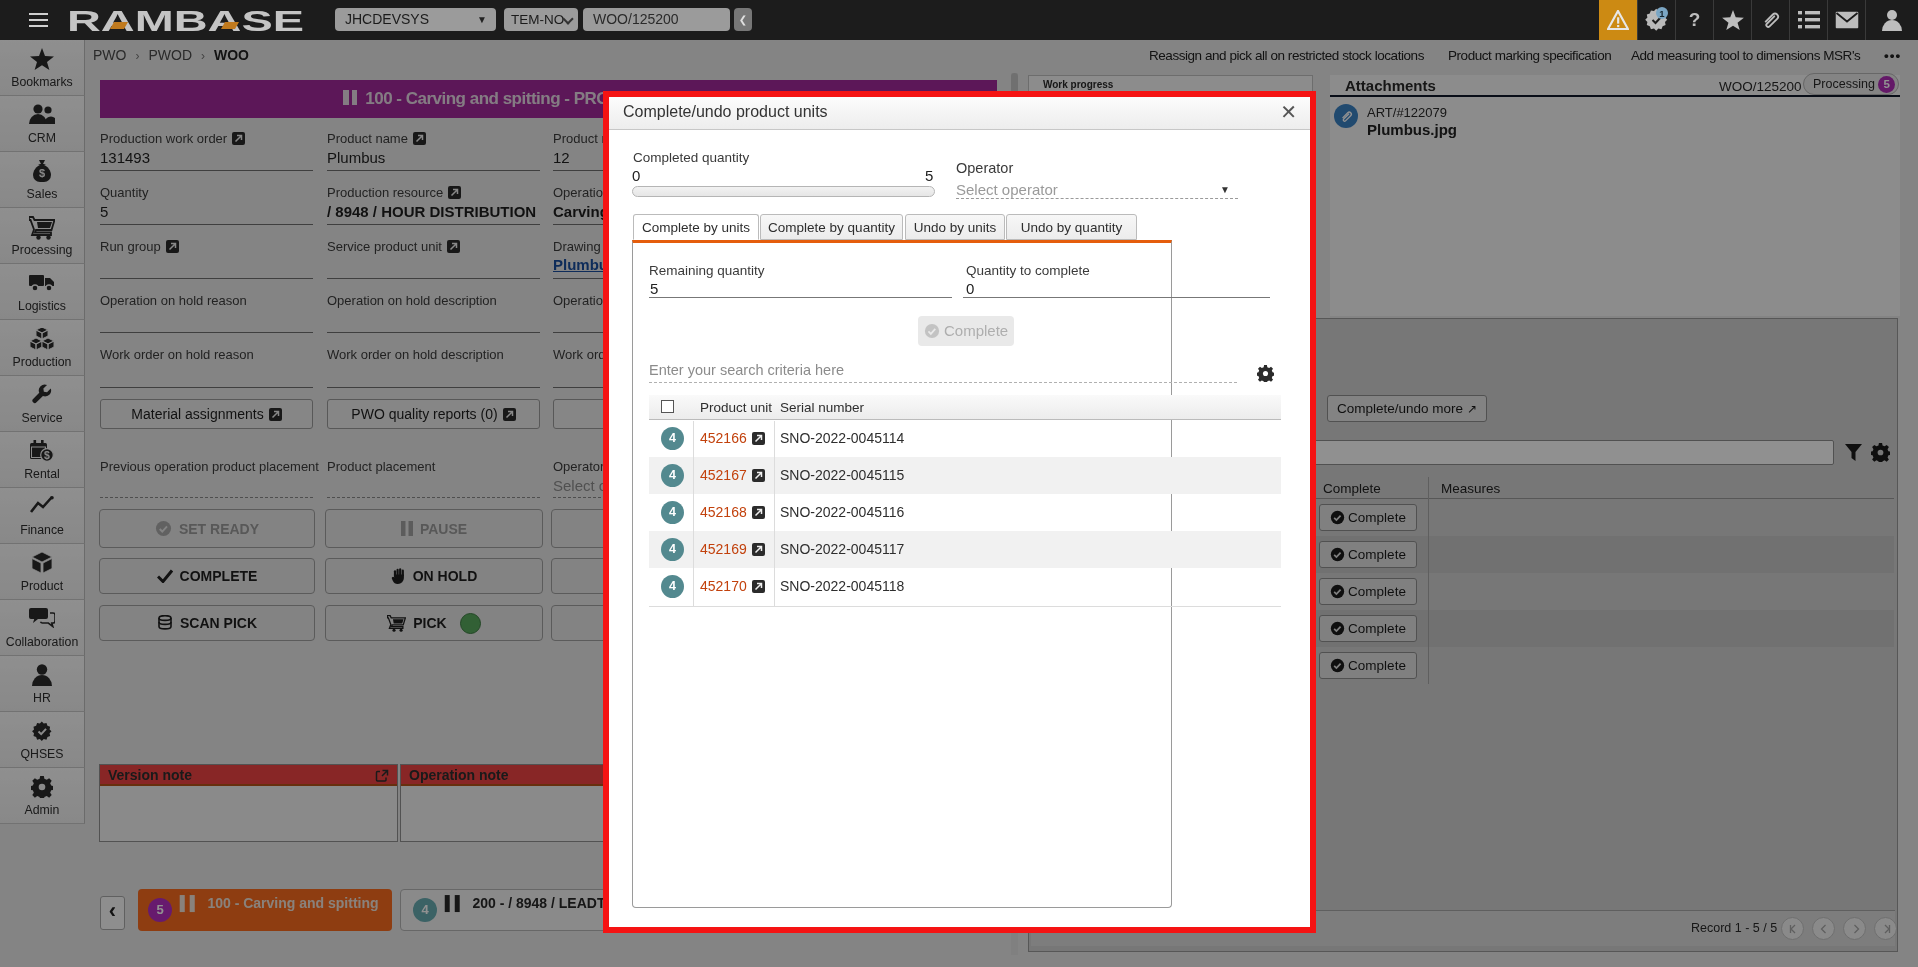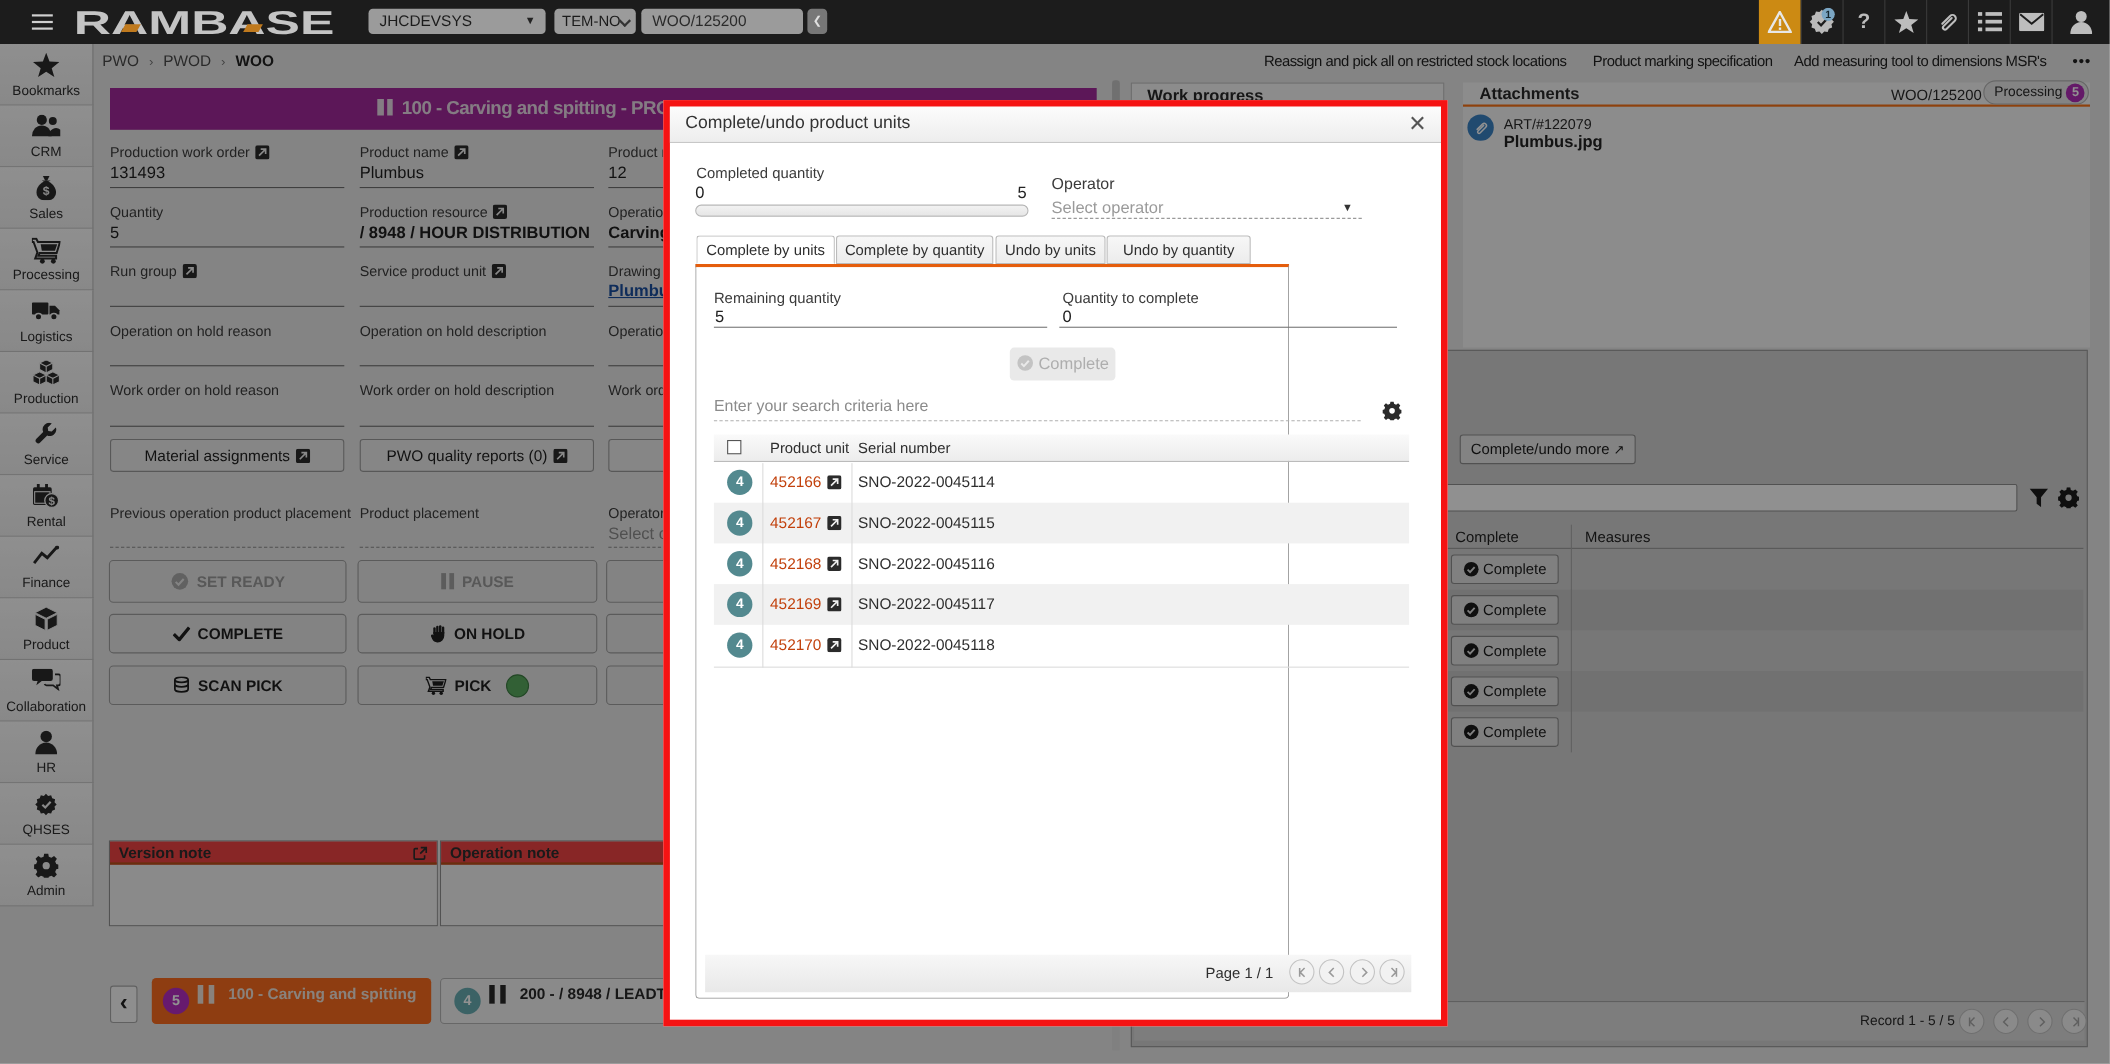--- a/index.html
+++ b/index.html
@@ -50,23 +50,23 @@
 
 
 #prevbtn { position:absolute; left:100px; top:896px; width:25px; height:34px; background:#fafafa; border:1px solid #aaa; border-radius:3px; font-size:22px; color:#222; text-align:center; line-height:28px; font-weight:bold;}
 .btab { position:absolute; top:889px; height:42px; border-radius:4px; font-size:14px; font-weight:bold; }
 #tab1 { left:138px; width:254px; background:#f96c1e; color:#f1e4da; }
 #tab2 { left:400px; width:430px; background:#f3f3f3; border:1px solid #b5b5b5; color:#2a2a2a; }
 .numcirc { display:inline-block; width:24px; height:24px; border-radius:50%; color:#fff; font-size:13px; font-weight:bold; text-align:center; line-height:24px; }
 
 
 #wpanel { position:absolute; left:1028px; top:75px; width:285px; height:560px; background:#f6f6f6; border:1px solid #c0c0c0; }
-#wpanel .h { font-size:15px; font-weight:bold; color:#2a2a2a; padding:3px 0 0 14px; }
+#wpanel .h { font-size:10px; font-weight:bold; color:#2a2a2a; padding:3px 0 0 14px; }
 #apanel { position:absolute; left:1330px; top:75px; width:570px; height:241px; background:#f6f6f6; }
-#apanel .hrow { height:22px; position:relative; border-bottom:2px solid #f97316; }
+#apanel .hrow { height:22px; position:relative; border-bottom:2px solid #0f172a; }
 #lowpanel { position:absolute; left:1028px; top:318px; width:870px; height:634px; background:#d2d2d2; border:1px solid #9a9a9a; }
 .lrow { position:absolute; left:12px; width:853px; height:37px; }
 .cbtn { position:absolute; width:98px; height:27px; background:#e2e2e2; border:1px solid #8f8f8f; border-radius:3px; font-size:13.5px; color:#1c1c1c; text-align:center; line-height:25px; }
 
 
 #dim { position:absolute; left:0; top:40px; width:1918px; height:927px; background:rgba(0,0,0,0.43); z-index:50; }
 
 
 #modal { position:absolute; left:603px; top:91px; width:713px; height:842px; border:6px solid #f51313; background:#fff; z-index:60; }
 #mtitle { position:absolute; left:0; top:0; width:701px; height:33px; background:linear-gradient(#fcfcfc,#ededed); border-bottom:1px solid #c7c7c7; }
@@ -527,29 +527,14 @@
           <span class="pu">452170<svg class="lico" width="13" height="13" viewBox="0 0 13 13">
               <rect width="13" height="13" rx="2" fill="#2b2b2b"></rect>
               <path d="M3.5 9.5 L8.8 4.2 M5 3.5 H9.5 V8" stroke="#f0f0f0" stroke-width="1.5" fill="none"></path>
             </svg></span>
           <span class="sn">SNO-2022-0045118</span>
         </div>
       <div style="position:absolute;left:44px;top:26px;width:1px;height:186px;background:#dcdcdc;"></div>
       <div style="position:absolute;left:125px;top:26px;width:1px;height:186px;background:#dcdcdc;"></div>
       <div style="position:absolute;left:0;top:211px;width:632px;height:1px;background:#dcdcdc;"></div>
     </div>
-    <div id="mfoot">
-      <span style="position:absolute;left:455px;top:9px;font-size:13.5px;color:#2e2e2e;">Page 1 / 1</span>
-      <span class="pgc" style="left:531px;"><svg width="10" height="10" viewBox="0 0 10 10" style="margin:6px 0 0 6px;">
-            <path d="M7 1 L3 5 L7 9 M2.5 1 v8" stroke="#999" stroke-width="1.4" fill="none"></path>
-          </svg></span>
-      <span class="pgc" style="left:558px;"><svg width="10" height="10" viewBox="0 0 10 10" style="margin:6px 0 0 6px;">
-            <path d="M6.5 1 L2.5 5 L6.5 9" stroke="#999" stroke-width="1.4" fill="none"></path>
-          </svg></span>
-      <span class="pgc" style="left:586px;"><svg width="10" height="10" viewBox="0 0 10 10" style="margin:6px 0 0 7px;">
-            <path d="M3.5 1 L7.5 5 L3.5 9" stroke="#999" stroke-width="1.4" fill="none"></path>
-          </svg></span>
-      <span class="pgc" style="left:613px;"><svg width="10" height="10" viewBox="0 0 10 10" style="margin:6px 0 0 7px;">
-            <path d="M3 1 L7 5 L3 9 M7.5 1 v8" stroke="#999" stroke-width="1.4" fill="none"></path>
-          </svg></span>
-    </div>
   </div>
 </div>
 
 </body></html>

